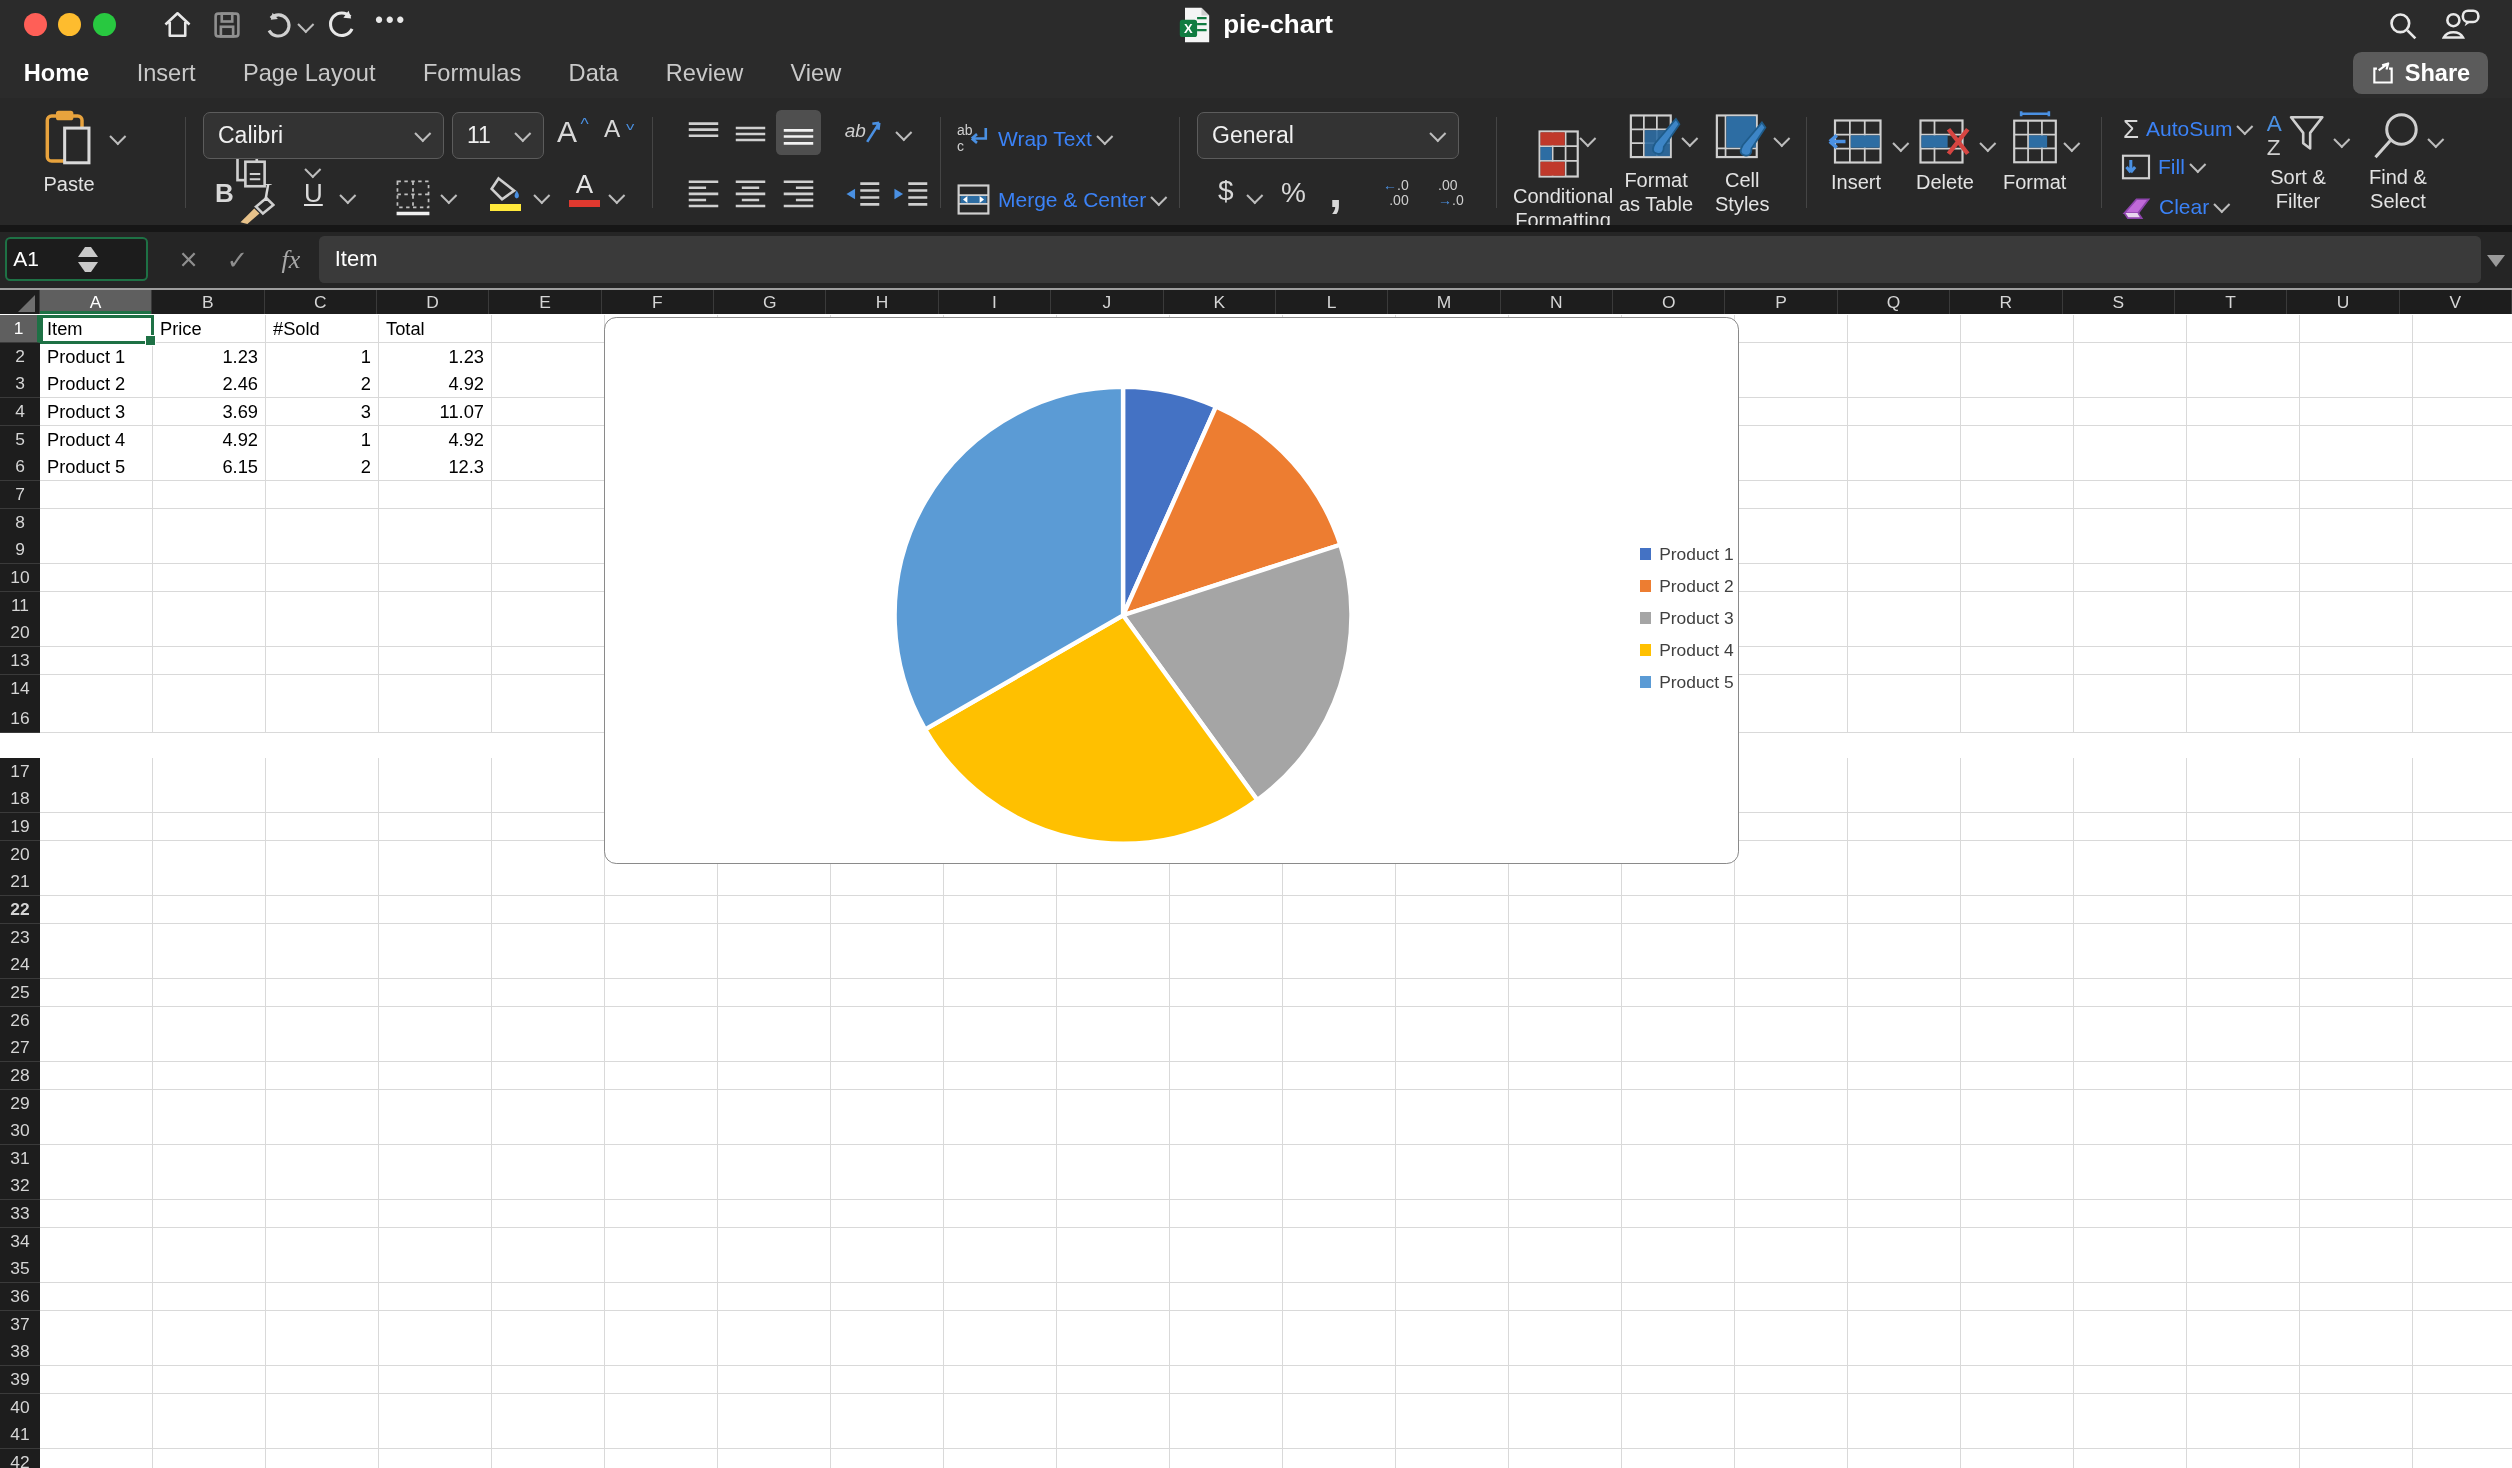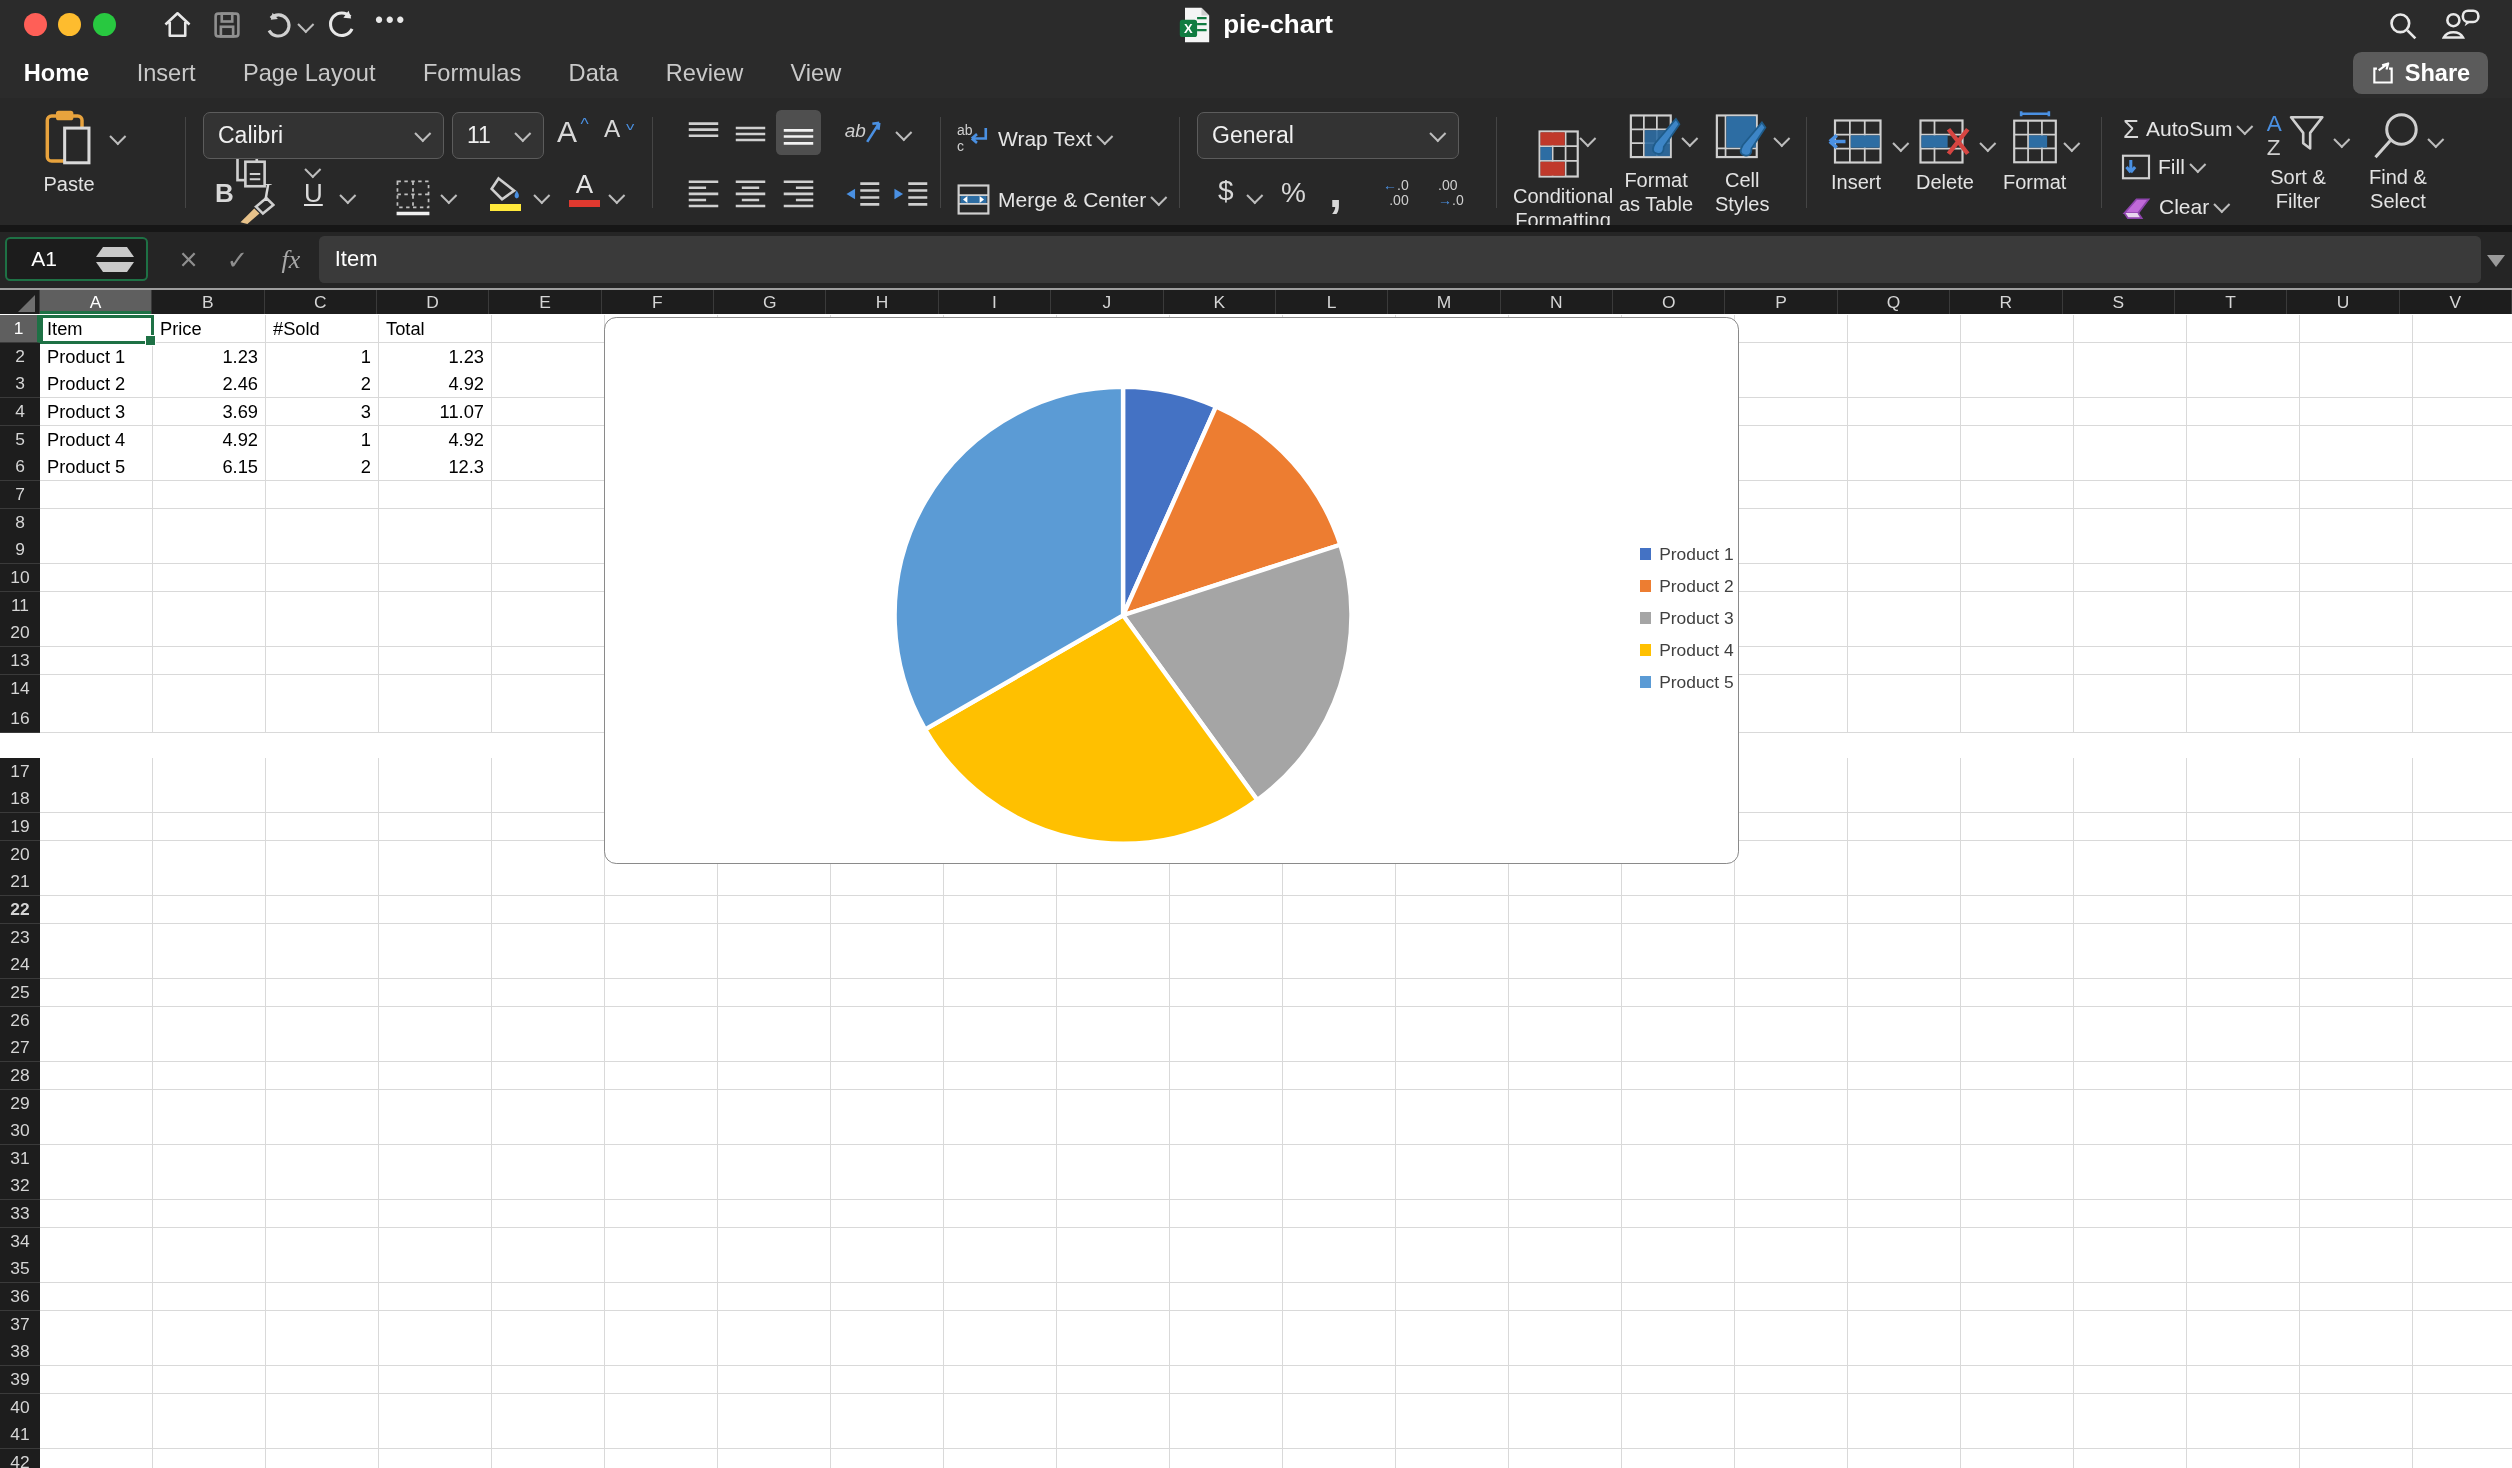--- a/index.html
+++ b/index.html
@@ -19,34 +19,34 @@
                      background:#e8e8e8;border-radius:2.6px}
   .share-btn{position:absolute;right:24.4px;top:52px;height:42px;background:#5b5b5b;border-radius:8.7px;
              display:flex;align-items:center;gap:8.7px;padding:0 17.4px;color:#fff;font-size:23.6px;font-weight:bold}
   
   .ribbon{position:absolute;left:0;top:98px;width:2512px;height:127px;background:#282828}
   .ribbon-sep{position:absolute;left:0;top:225px;width:2512px;height:7px;background:#161616}
   .gdiv{position:absolute;top:19px;width:0.9px;height:91px;background:#454545}
   .rb{position:absolute;display:flex;align-items:center;gap:7px;color:#e3e3e3}
   .bigbtn{position:absolute;display:flex;flex-direction:column;align-items:center;color:#e3e3e3}
   .biglabel{font-size:20px;line-height:23.6px;text-align:center;margin-top:5.2px;white-space:nowrap}
-  .smlabel{font-size:21px;color:#e5e5e5;white-space:nowrap}
+  .smlabel{font-size:21px;color:#3b82f6;white-space:nowrap}
   .chev{display:inline-block;width:9.6px;height:9.6px;border-right:2.6px solid #bdbdbd;
         border-bottom:2.6px solid #bdbdbd;transform:rotate(45deg) translate(-1.7px,-1.7px)}
   .combo{background:#333;border:1.3px solid #5c5c5c;border-radius:7px;display:flex;align-items:center;
          justify-content:space-between;padding:0 14px;color:#f0f0f0;font-size:23px;box-sizing:border-box}
   .swatchbtn{display:flex;flex-direction:column;align-items:center;line-height:1}
   .swatch{width:31px;height:7px;margin-top:2.6px}
   .seltile{background:#4f4f4f;border-radius:5.2px}
   .glyph{color:#d8d8d8}
   
   .fbar{position:absolute;left:0;top:232px;width:2512px;height:56px;background:#252525}
   .namebox{position:absolute;left:5.2px;top:5.2px;width:143px;height:44px;background:#1c1c1c;
            border:2.6px solid #1E7145;border-radius:5.2px;box-sizing:border-box;display:flex;align-items:center}
-  .namebox span{color:#fff;font-size:21px;padding-left:24px;flex:1}
+  .namebox span{color:#fff;font-size:21px;padding-left:6px;flex:1}
   .spinners{display:flex;flex-direction:column;gap:5.2px;padding-right:8.7px}
   .tri-up{width:0;height:0;border-left:7.9px solid transparent;border-right:7.9px solid transparent;border-bottom:10.5px solid #c9c9c9}
   .tri-dn{width:0;height:0;border-left:7.9px solid transparent;border-right:7.9px solid transparent;border-top:10.5px solid #c9c9c9}
   .fbtn{position:absolute;top:0;height:56px;display:flex;align-items:center;justify-content:center;color:#8f8f8f}
   .finput{position:absolute;left:319px;top:3.5px;width:2162px;height:47px;background:#3a3a3a;border-radius:5.2px;
           color:#fff;font-size:22px;display:flex;align-items:center;padding-left:15.7px;box-sizing:border-box}
   .fexpand{position:absolute;right:7px;top:23px;width:0;height:0;border-left:9.6px solid transparent;
            border-right:9.6px solid transparent;border-top:12.2px solid #9a9a9a}
   .fbar-sep{position:absolute;left:0;top:288px;width:2512px;height:2.6px;background:#9e9e9e}
   

